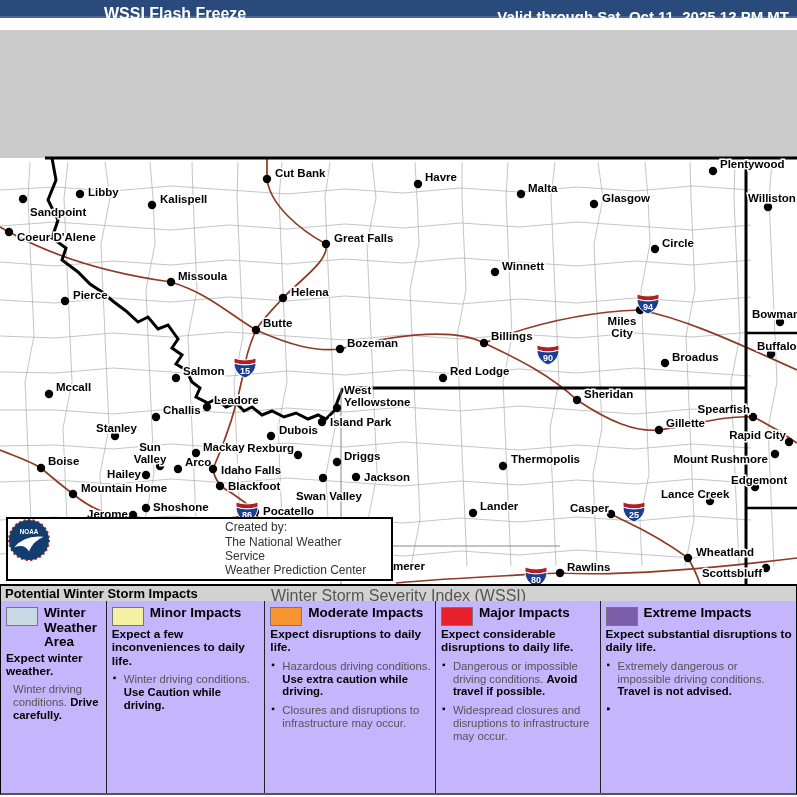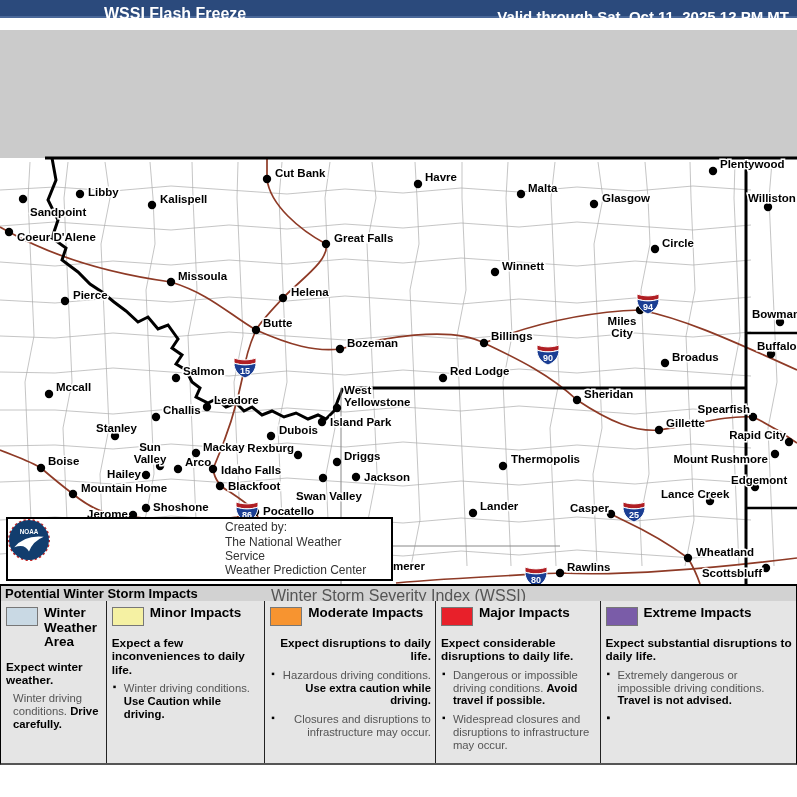--- a/index.html
+++ b/index.html
@@ -9,27 +9,27 @@
   .header .valid{position:absolute;right:8px;top:8px;font-size:15px;font-weight:bold;color:#fff;text-decoration:underline;}
   .mapwrap{position:absolute;left:0;top:30px;width:797px;height:554px;background:#fff;}
   .mapwrap svg{position:absolute;left:0;top:0;}
   .credit{position:absolute;left:6px;top:487px;width:387px;height:64px;background:#fff;border:2px solid #000;box-sizing:border-box;display:flex;align-items:center;justify-content:flex-end;gap:9px;padding-right:8px;z-index:5;}
   .credit .logo{width:42px;height:42px;flex:none;}
   .credit .ctext{width:158px;font-size:12px;line-height:1.2;color:#333;}
   .statusbar{position:absolute;left:0;top:584px;width:797px;height:35px;background:#D2D2D2;border-top:2px solid #000;border-bottom:1px solid #000;border-left:1px solid #000;border-right:1px solid #000;box-sizing:border-box;}
   .statusbar .sleft{position:absolute;left:4px;top:0px;font-size:13px;font-weight:bold;color:#000;}
   .statusbar .scenter{position:absolute;left:50%;transform:translateX(-50%);top:1px;font-size:16px;color:#555;}
   .statusbar .sright{position:absolute;right:6px;top:0px;font-size:13px;font-weight:bold;color:#000;}
-  .legendarea{position:absolute;left:0;top:601px;width:797px;height:164px;background:#e5e5e5;border-left:1px solid #000;border-right:1px solid #000;border-bottom:2px solid #555;box-sizing:border-box;display:flex;}
+  .legendarea{position:absolute;left:0;top:601px;width:797px;height:194px;background:#c4b5fd;border-left:1px solid #000;border-right:1px solid #000;border-bottom:2px solid #555;box-sizing:border-box;display:flex;}
   .col{position:relative;height:100%;box-sizing:border-box;padding:5px 4px 0 5px;}
   .col + .col{border-left:1px solid #222;}
   .leghead{display:flex;gap:6px;align-items:flex-start;margin-bottom:2px;}
   .swatch{width:30px;height:17px;border:1px solid #777;flex:none;margin-top:1px;}
   .legtitle{font-size:13.5px;font-weight:bold;line-height:1.08;color:#000;}
-  .intro{font-size:11.8px;font-weight:bold;line-height:1.13;color:#000;margin:11px 0 5px 0;}
+  .intro{font-size:11.8px;font-weight:bold;line-height:1.13;color:#000;margin:2px 0 5px 0;}
   .item{position:relative;font-size:11.3px;line-height:1.14;color:#555;margin-bottom:6px;padding-left:12px;}
   .item.nobullet{padding-left:7px;}
   .item .bullet{position:absolute;left:1px;top:-1px;color:#000;font-size:10px;}
   .item .b{color:#000;font-weight:bold;}
 </style>
 </head>
 <body>
 
 <div class="header">
   <div class="title">WSSI Flash Freeze</div>
@@ -412,21 +412,21 @@
       <div class="item nobullet"><span>Winter driving conditions. </span><span class="b">Drive carefully.</span></div>
     </div>
     <div class="col" style="width: 159px;">
       <div class="leghead">
         <span class="swatch" style="background: rgb(245, 241, 163);"></span>
         <span class="legtitle">Minor Impacts</span>
       </div>
       <div class="intro">Expect a few inconveniences to daily life.</div>
       <div class="item"><span class="bullet">▪</span><span>Winter driving conditions. </span><span class="b">Use Caution while driving.</span></div>
     </div>
-    <div class="col" style="width: 171px; text-align: right;">
+    <div class="col" style="width: 171px;">
       <div class="leghead">
         <span class="swatch" style="background: rgb(247, 148, 48);"></span>
         <span class="legtitle">Moderate Impacts</span>
       </div>
       <div class="intro">Expect disruptions to daily life.</div>
       <div class="item"><span class="bullet">▪</span><span>Hazardous driving conditions. </span><span class="b">Use extra caution while driving.</span></div>
       <div class="item"><span class="bullet">▪</span><span>Closures and disruptions to infrastructure may occur.</span></div>
     </div>
     <div class="col" style="width: 165px;">
       <div class="leghead">

